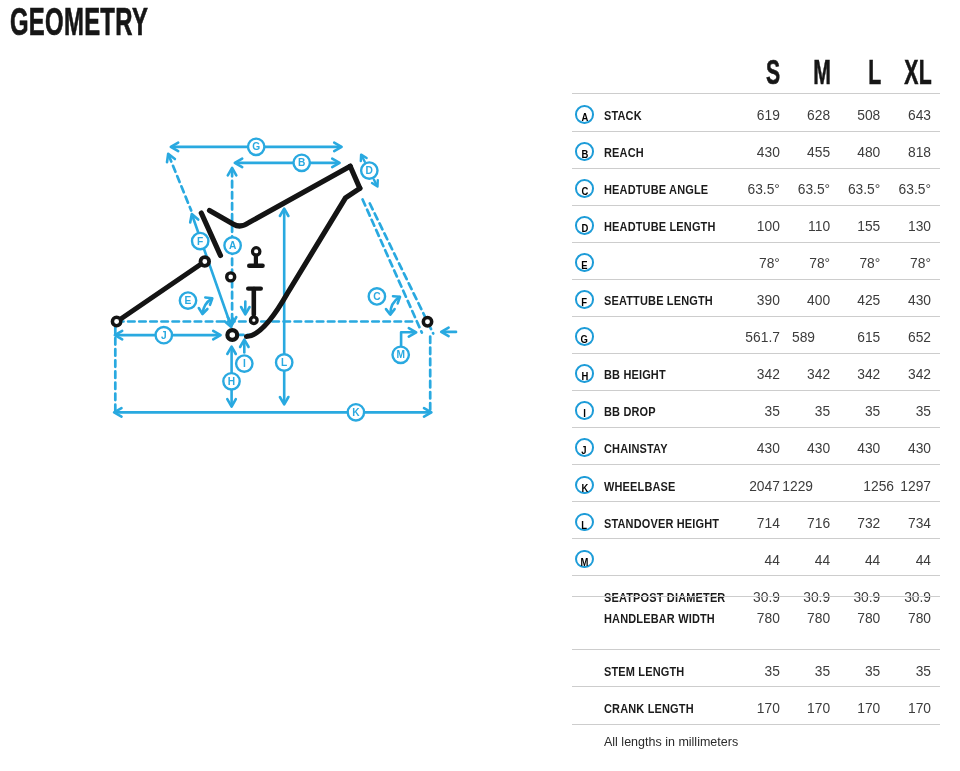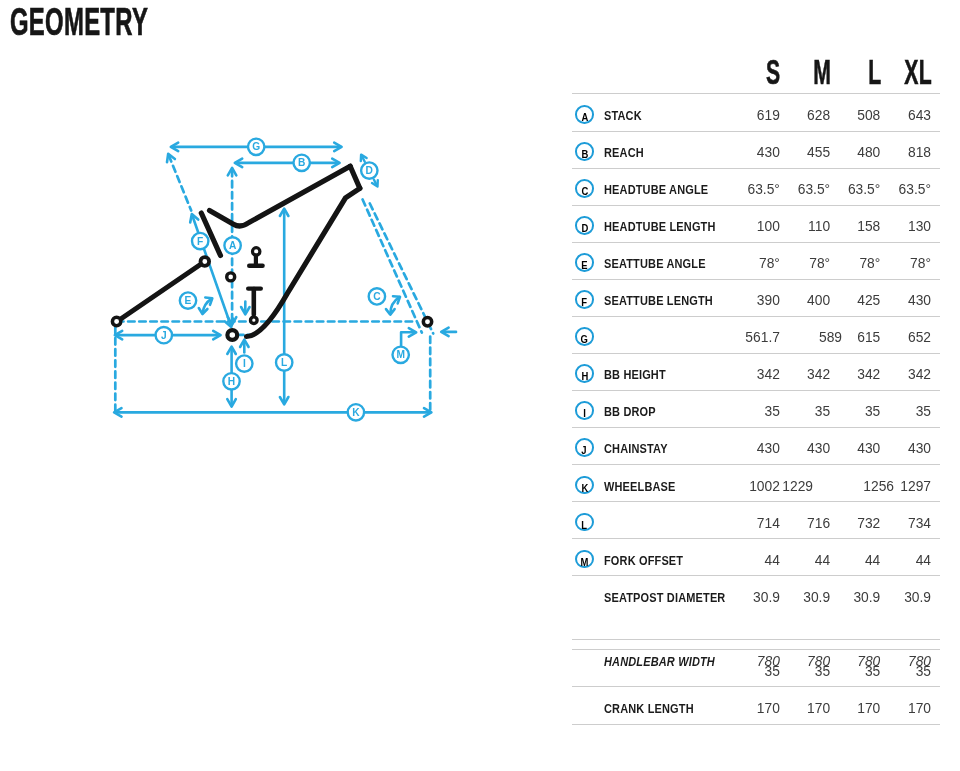--- a/index.html
+++ b/index.html
@@ -147,43 +147,42 @@
       <div class="v" style="right:160.1px"><span>63.5°</span></div>
       <div class="v" style="right:109.9px"><span>63.5°</span></div>
       <div class="v" style="right:59.7px"><span>63.5°</span></div>
       <div class="v" style="right:9.0px"><span>63.5°</span></div>
     </div>
     <div class="row" style="top:204.6px;">
       <div class="tc"><span>D</span></div>
       <div class="lab"><span>HEADTUBE LENGTH</span></div>
       <div class="v" style="right:160.1px"><span>100</span></div>
       <div class="v" style="right:109.9px"><span>110</span></div>
-      <div class="v" style="right:59.7px"><span>158</span></div>
+      <div class="v" style="right:59.7px"><span>155</span></div>
       <div class="v" style="right:9.0px"><span>130</span></div>
     </div>
     <div class="row" style="top:241.6px;">
       <div class="tc"><span>E</span></div>
-      <div class="lab"><span>SEATTUBE ANGLE</span></div>
       <div class="v" style="right:160.1px"><span>78°</span></div>
       <div class="v" style="right:109.9px"><span>78°</span></div>
       <div class="v" style="right:59.7px"><span>78°</span></div>
       <div class="v" style="right:9.0px"><span>78°</span></div>
     </div>
     <div class="row" style="top:278.7px;">
       <div class="tc"><span>F</span></div>
       <div class="lab"><span>SEATTUBE LENGTH</span></div>
       <div class="v" style="right:160.1px"><span>390</span></div>
       <div class="v" style="right:109.9px"><span>400</span></div>
       <div class="v" style="right:59.7px"><span>425</span></div>
       <div class="v" style="right:9.0px"><span>430</span></div>
     </div>
     <div class="row" style="top:315.8px;">
       <div class="tc"><span>G</span></div>
       <div class="v" style="right:160.1px"><span>561.7</span></div>
-      <div class="v" style="right:98px"><span>589</span></div>
+      <div class="v" style="right:125px"><span>589</span></div>
       <div class="v" style="right:59.7px"><span>615</span></div>
       <div class="v" style="right:9.0px"><span>652</span></div>
     </div>
     <div class="row" style="top:352.8px;">
       <div class="tc"><span>H</span></div>
       <div class="lab"><span>BB HEIGHT</span></div>
       <div class="v" style="right:160.1px"><span>342</span></div>
       <div class="v" style="right:109.9px"><span>342</span></div>
       <div class="v" style="right:59.7px"><span>342</span></div>
       <div class="v" style="right:9.0px"><span>342</span></div>
@@ -200,59 +199,61 @@
       <div class="tc"><span>J</span></div>
       <div class="lab"><span>CHAINSTAY</span></div>
       <div class="v" style="right:160.1px"><span>430</span></div>
       <div class="v" style="right:109.9px"><span>430</span></div>
       <div class="v" style="right:59.7px"><span>430</span></div>
       <div class="v" style="right:9.0px"><span>430</span></div>
     </div>
     <div class="row" style="top:464.0px;">
       <div class="tc"><span>K</span></div>
       <div class="lab"><span>WHEELBASE</span></div>
-      <div class="v" style="right:160.1px"><span>1002</span></div>
+      <div class="v" style="right:160.1px"><span>2047</span></div>
       <div class="v" style="right:127px"><span>1229</span></div>
       <div class="v" style="right:46px"><span>1256</span></div>
       <div class="v" style="right:9.0px"><span>1297</span></div>
     </div>
     <div class="row" style="top:501.1px;">
       <div class="tc"><span>L</span></div>
+      <div class="lab"><span>STANDOVER HEIGHT</span></div>
       <div class="v" style="right:160.1px"><span>714</span></div>
       <div class="v" style="right:109.9px"><span>716</span></div>
       <div class="v" style="right:59.7px"><span>732</span></div>
       <div class="v" style="right:9.0px"><span>734</span></div>
     </div>
     <div class="row" style="top:538.1px;">
       <div class="tc"><span>M</span></div>
-      <div class="lab"><span>FORK OFFSET</span></div>
       <div class="v" style="right:160.1px"><span>44</span></div>
       <div class="v" style="right:109.9px"><span>44</span></div>
       <div class="v" style="right:59.7px"><span>44</span></div>
       <div class="v" style="right:9.0px"><span>44</span></div>
     </div>
     <div class="row" style="top:575.2px;">
       <div class="lab"><span>SEATPOST DIAMETER</span></div>
       <div class="v" style="right:160.1px"><span>30.9</span></div>
       <div class="v" style="right:109.9px"><span>30.9</span></div>
       <div class="v" style="right:59.7px"><span>30.9</span></div>
       <div class="v" style="right:9.0px"><span>30.9</span></div>
     </div>
-    <div class="row" style="top:639px;font-style:italic;">
+    <div class="row" style="top:596px;">
       <div class="lab"><span>HANDLEBAR WIDTH</span></div>
       <div class="v" style="right:160.1px"><span>780</span></div>
       <div class="v" style="right:109.9px"><span>780</span></div>
       <div class="v" style="right:59.7px"><span>780</span></div>
       <div class="v" style="right:9.0px"><span>780</span></div>
     </div>
     <div class="row" style="top:649.3px;">
+      <div class="lab"><span>STEM LENGTH</span></div>
       <div class="v" style="right:160.1px"><span>35</span></div>
       <div class="v" style="right:109.9px"><span>35</span></div>
       <div class="v" style="right:59.7px"><span>35</span></div>
       <div class="v" style="right:9.0px"><span>35</span></div>
     </div>
     <div class="row" style="top:686.4px; border-bottom:1px solid #cdcdcd;">
       <div class="lab"><span>CRANK LENGTH</span></div>
       <div class="v" style="right:160.1px"><span>170</span></div>
       <div class="v" style="right:109.9px"><span>170</span></div>
       <div class="v" style="right:59.7px"><span>170</span></div>
       <div class="v" style="right:9.0px"><span>170</span></div>
     </div>
+    <div id="cap"><span>All lengths in millimeters</span></div>
   </div>
 </body></html>

